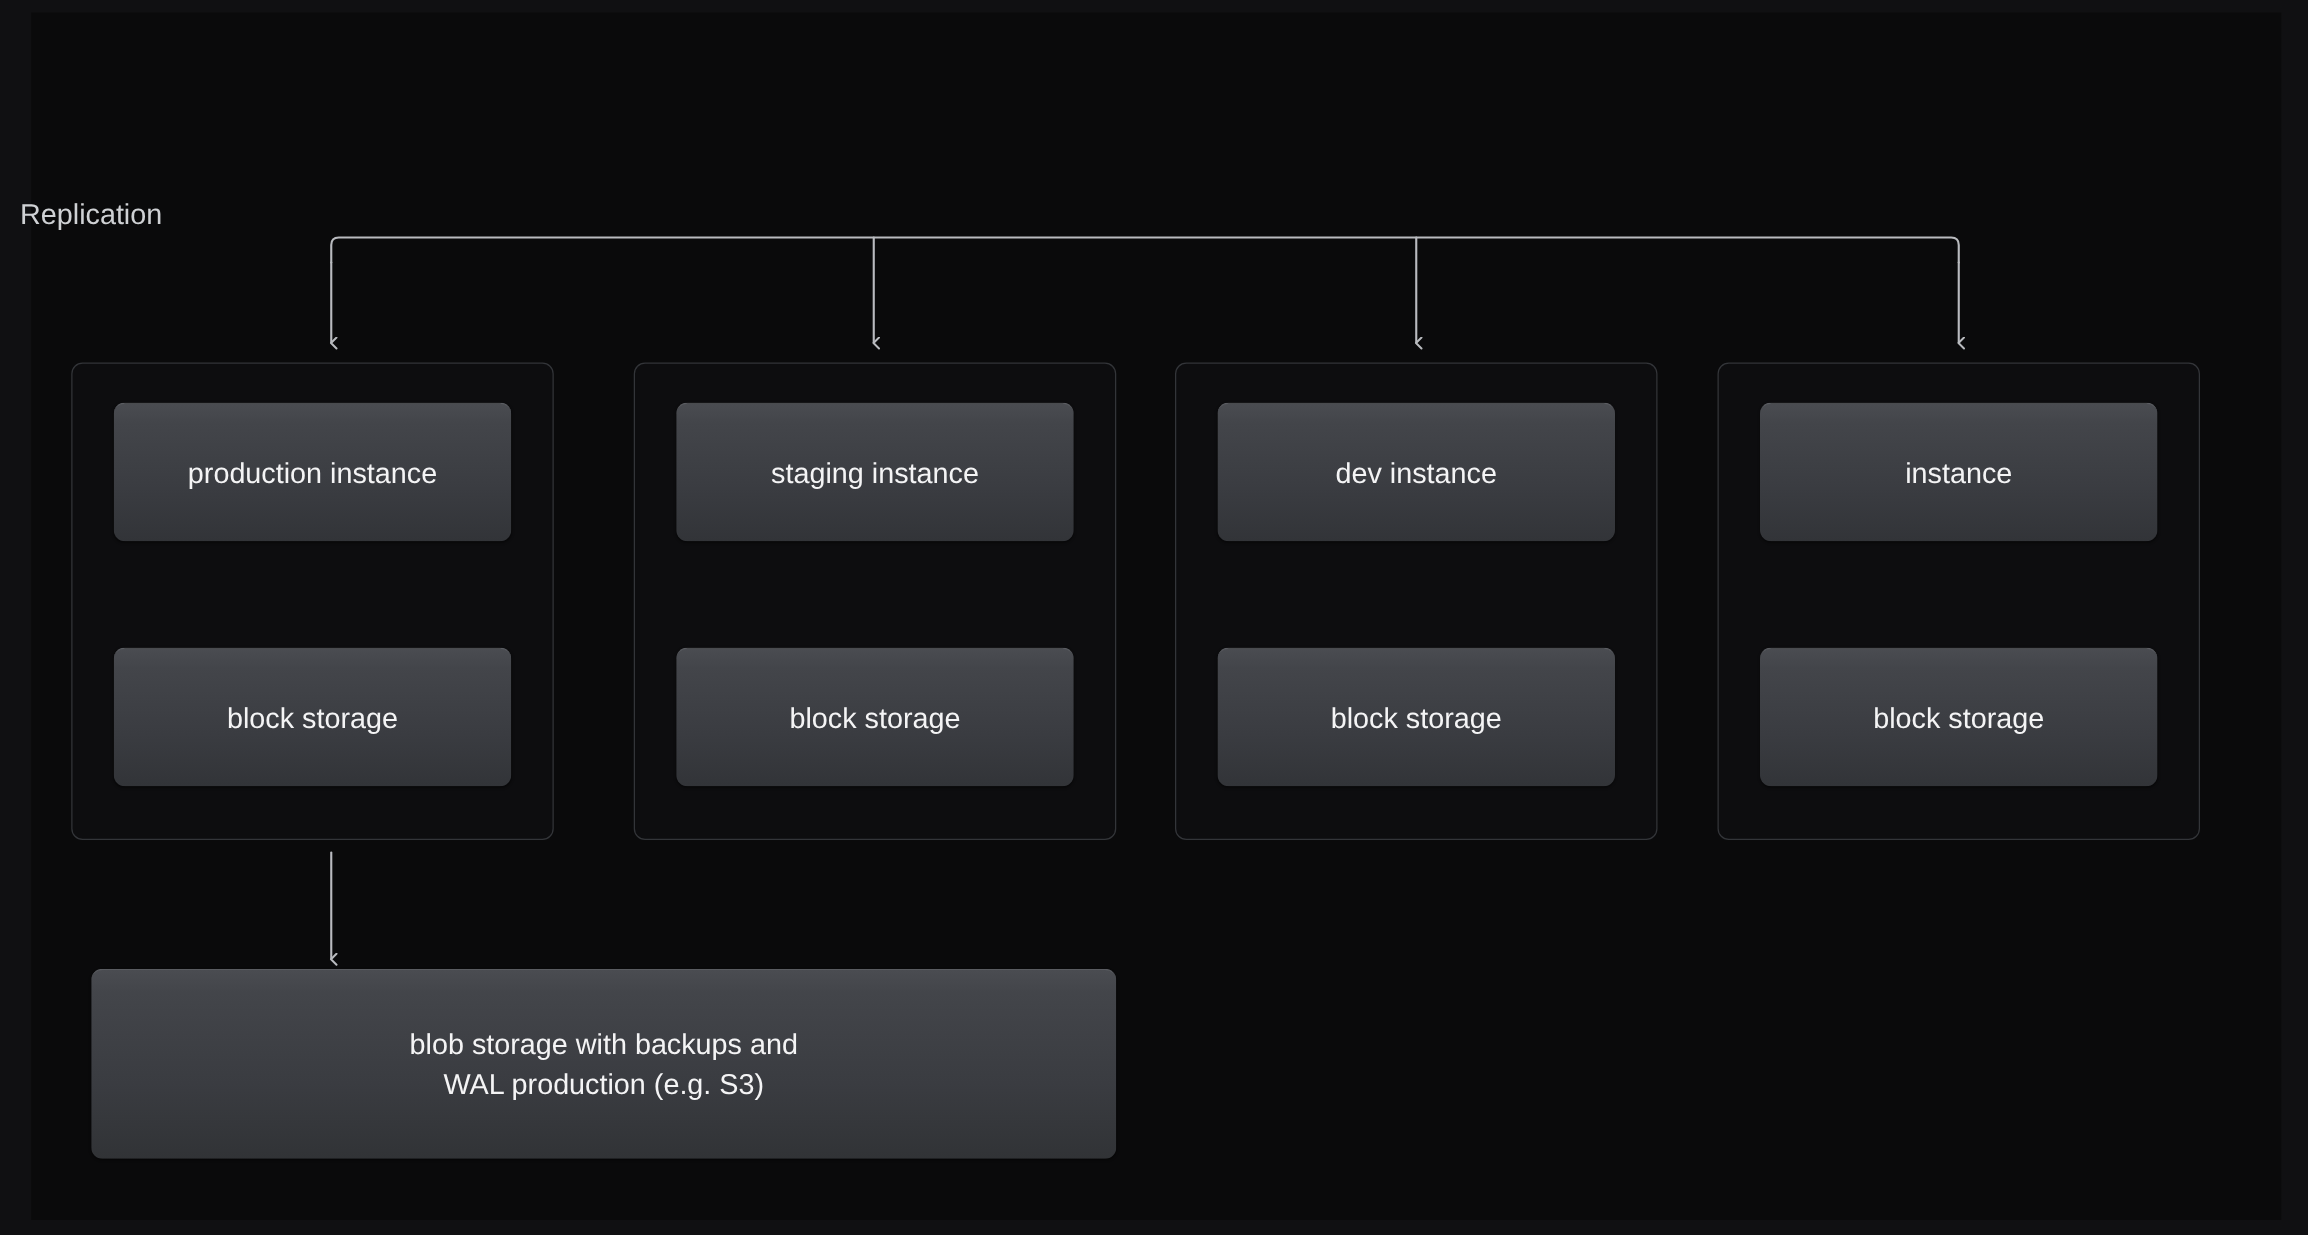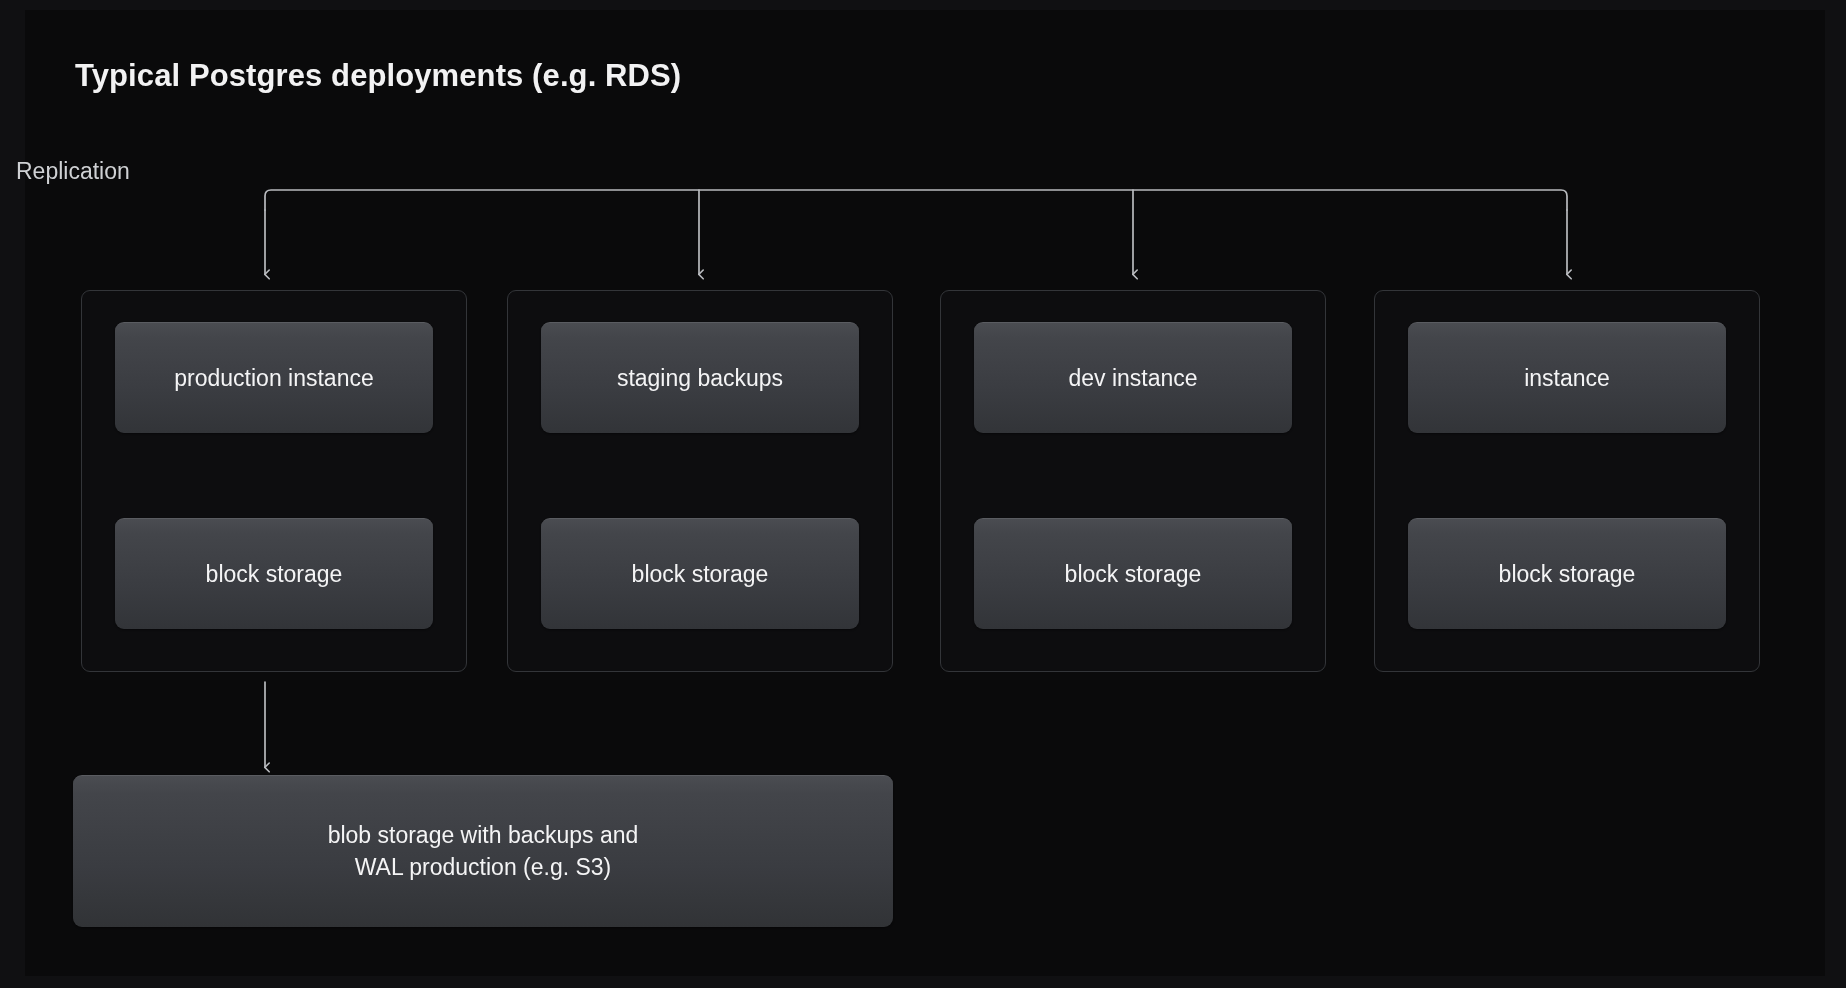--- a/index.html
+++ b/index.html
@@ -66,21 +66,21 @@
   
   .env-column {
     position: absolute;
     top: 280px;
     width: 386px;
     height: 382px;
     border: 1px solid #333539;
     border-radius: 9px;
     background: #0d0d0f;
   }
-  #col-production { left: 56px; padding-left: 48px; }
+  #col-production { left: 32px; padding-left: 48px; }
   #col-staging    { left: 482px; }
   #col-dev        { left: 915px; }
   #col-testing    { left: 1349px; }
 
   .node-card {
     position: absolute;
     left: 33px;
     width: 318px;
     height: 111px;
     border-radius: 9px;
@@ -116,21 +116,20 @@
     text-align: center;
     box-shadow: 0 1px 2px rgba(0,0,0,0.45);
   }
 </style>
 </head>
 <body>
 
 <div id="stage">
   <div id="panel">
 
-    <div id="diagram-title">Typical Postgres deployments (e.g. RDS)</div>
 
     <div id="replication-label">
       <span>Replication</span>
     </div>
 
     <svg id="bus-svg" viewBox="0 0 1800 966">
       <defs>
         <marker id="arrowhead" markerWidth="11" markerHeight="11" refX="4.6" refY="5" orient="auto" markerUnits="userSpaceOnUse">
           <path d="M0.6,0.8 L5,5.2 L9.4,0.8" fill="none" stroke="#b9bbbf" stroke-width="1.6" stroke-linecap="round" stroke-linejoin="round"></path>
         </marker>
@@ -161,21 +160,21 @@
       <div class="node-card instance">
         <span>production instance</span>
       </div>
       <div class="node-card storage">
         <span>block storage</span>
       </div>
     </div>
 
     <div class="env-column" id="col-staging">
       <div class="node-card instance">
-        <span>staging backups</span>
+        <span>staging instance</span>
       </div>
       <div class="node-card storage">
         <span>block storage</span>
       </div>
     </div>
 
     <div class="env-column" id="col-dev">
       <div class="node-card instance">
         <span>dev instance</span>
       </div>

